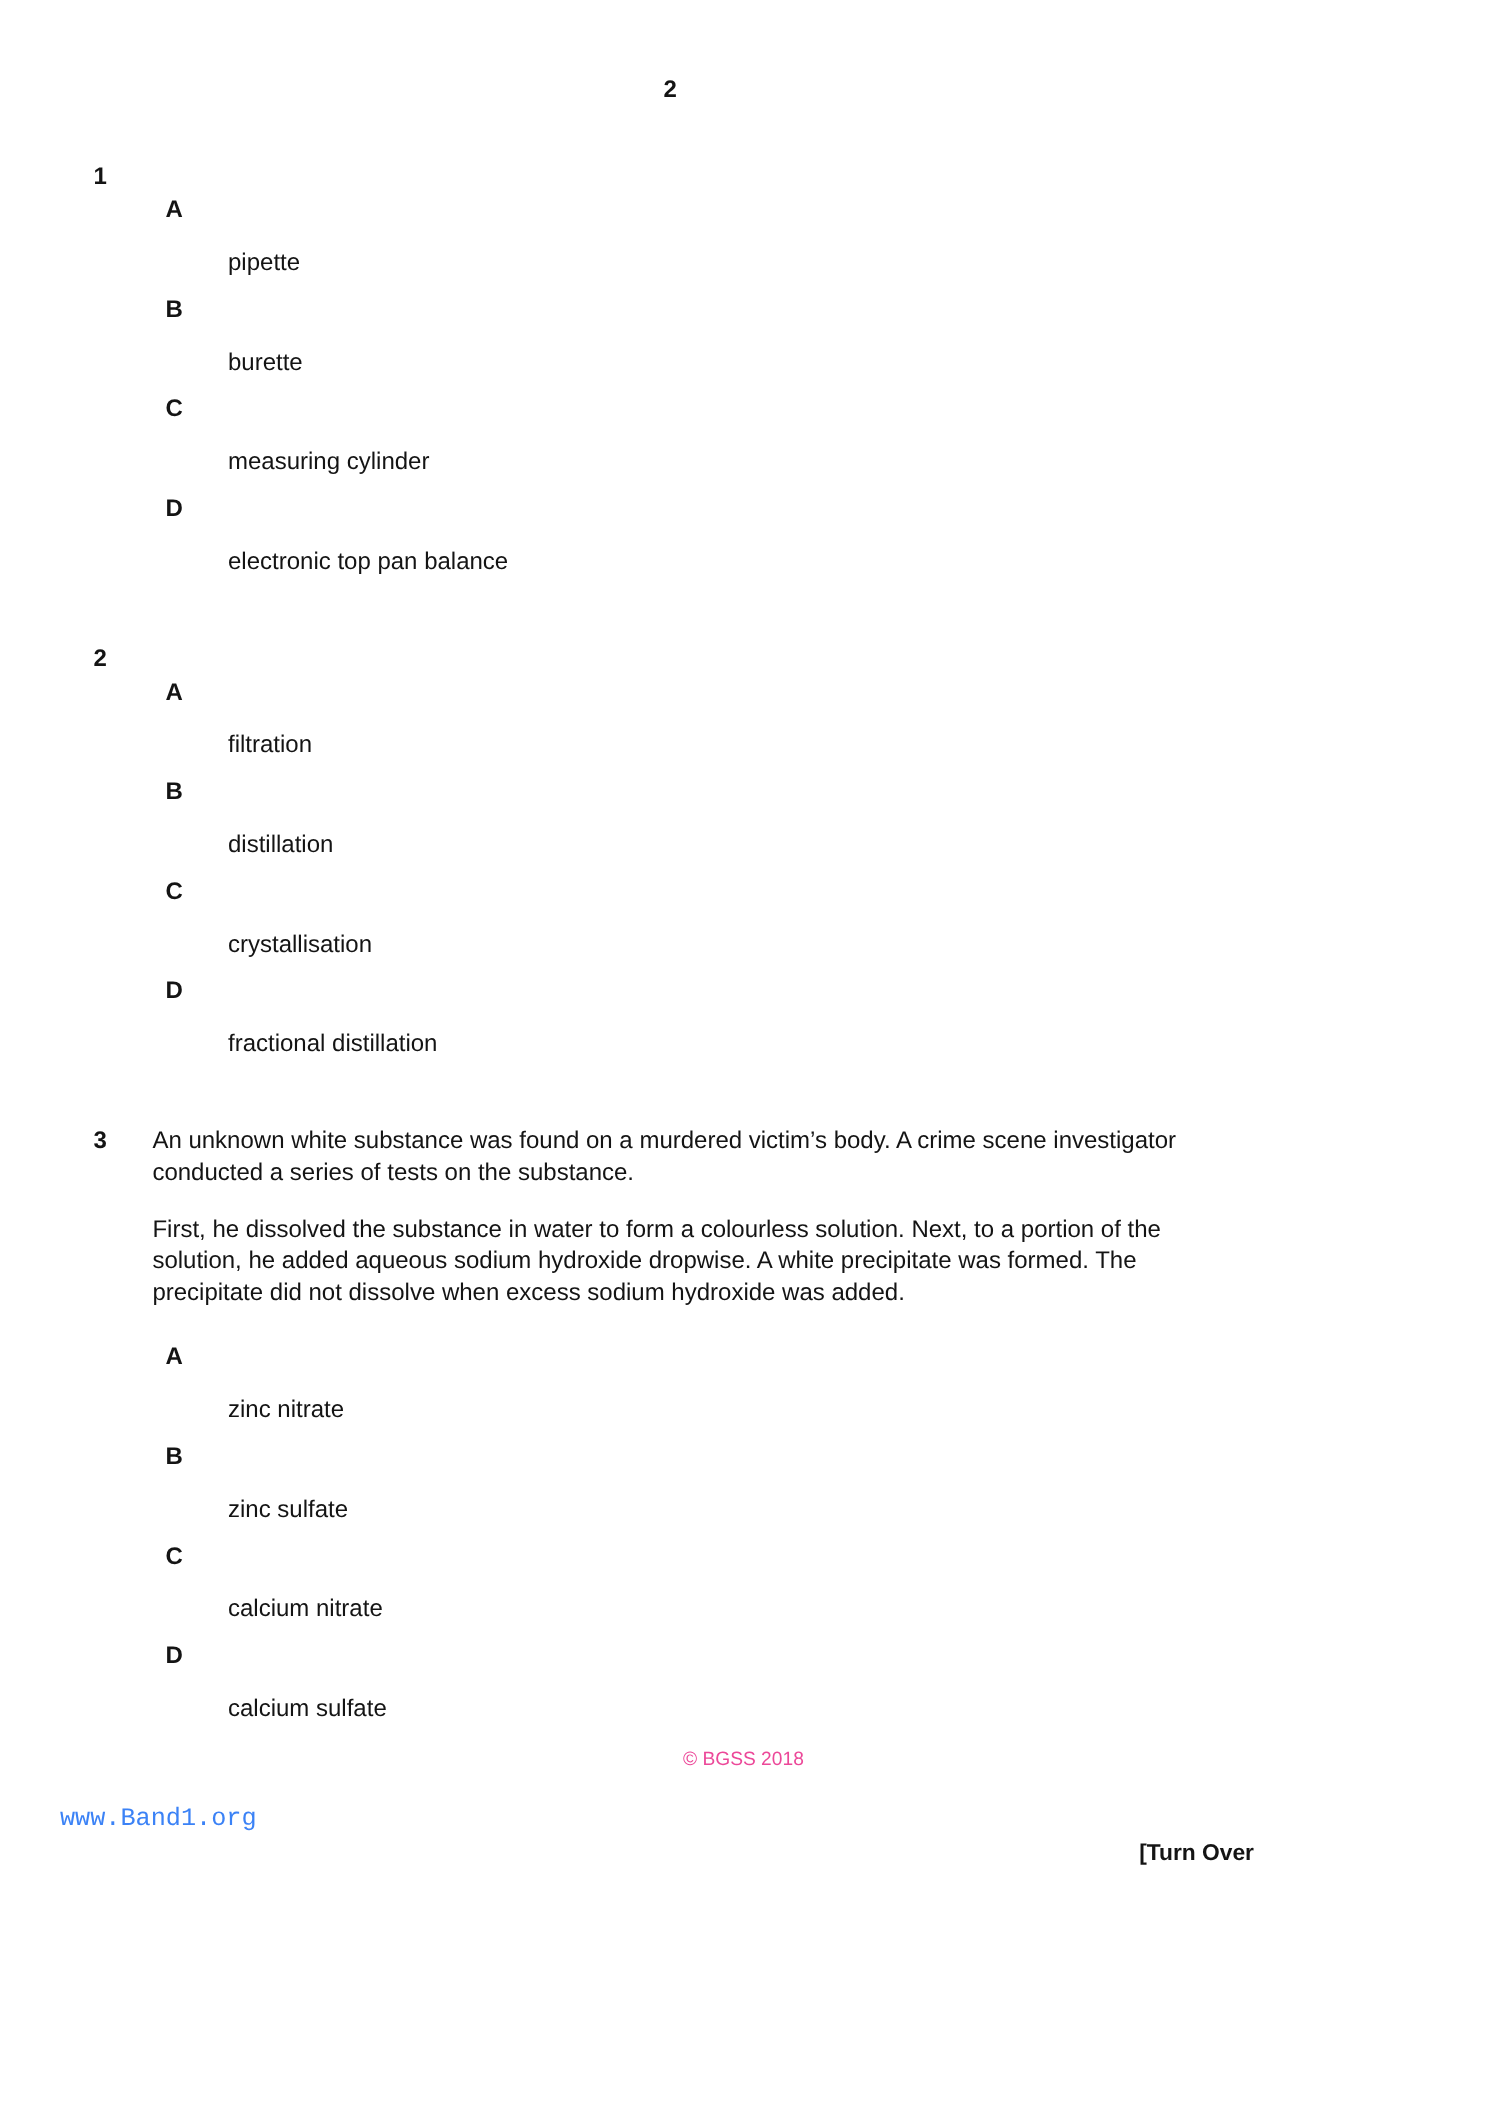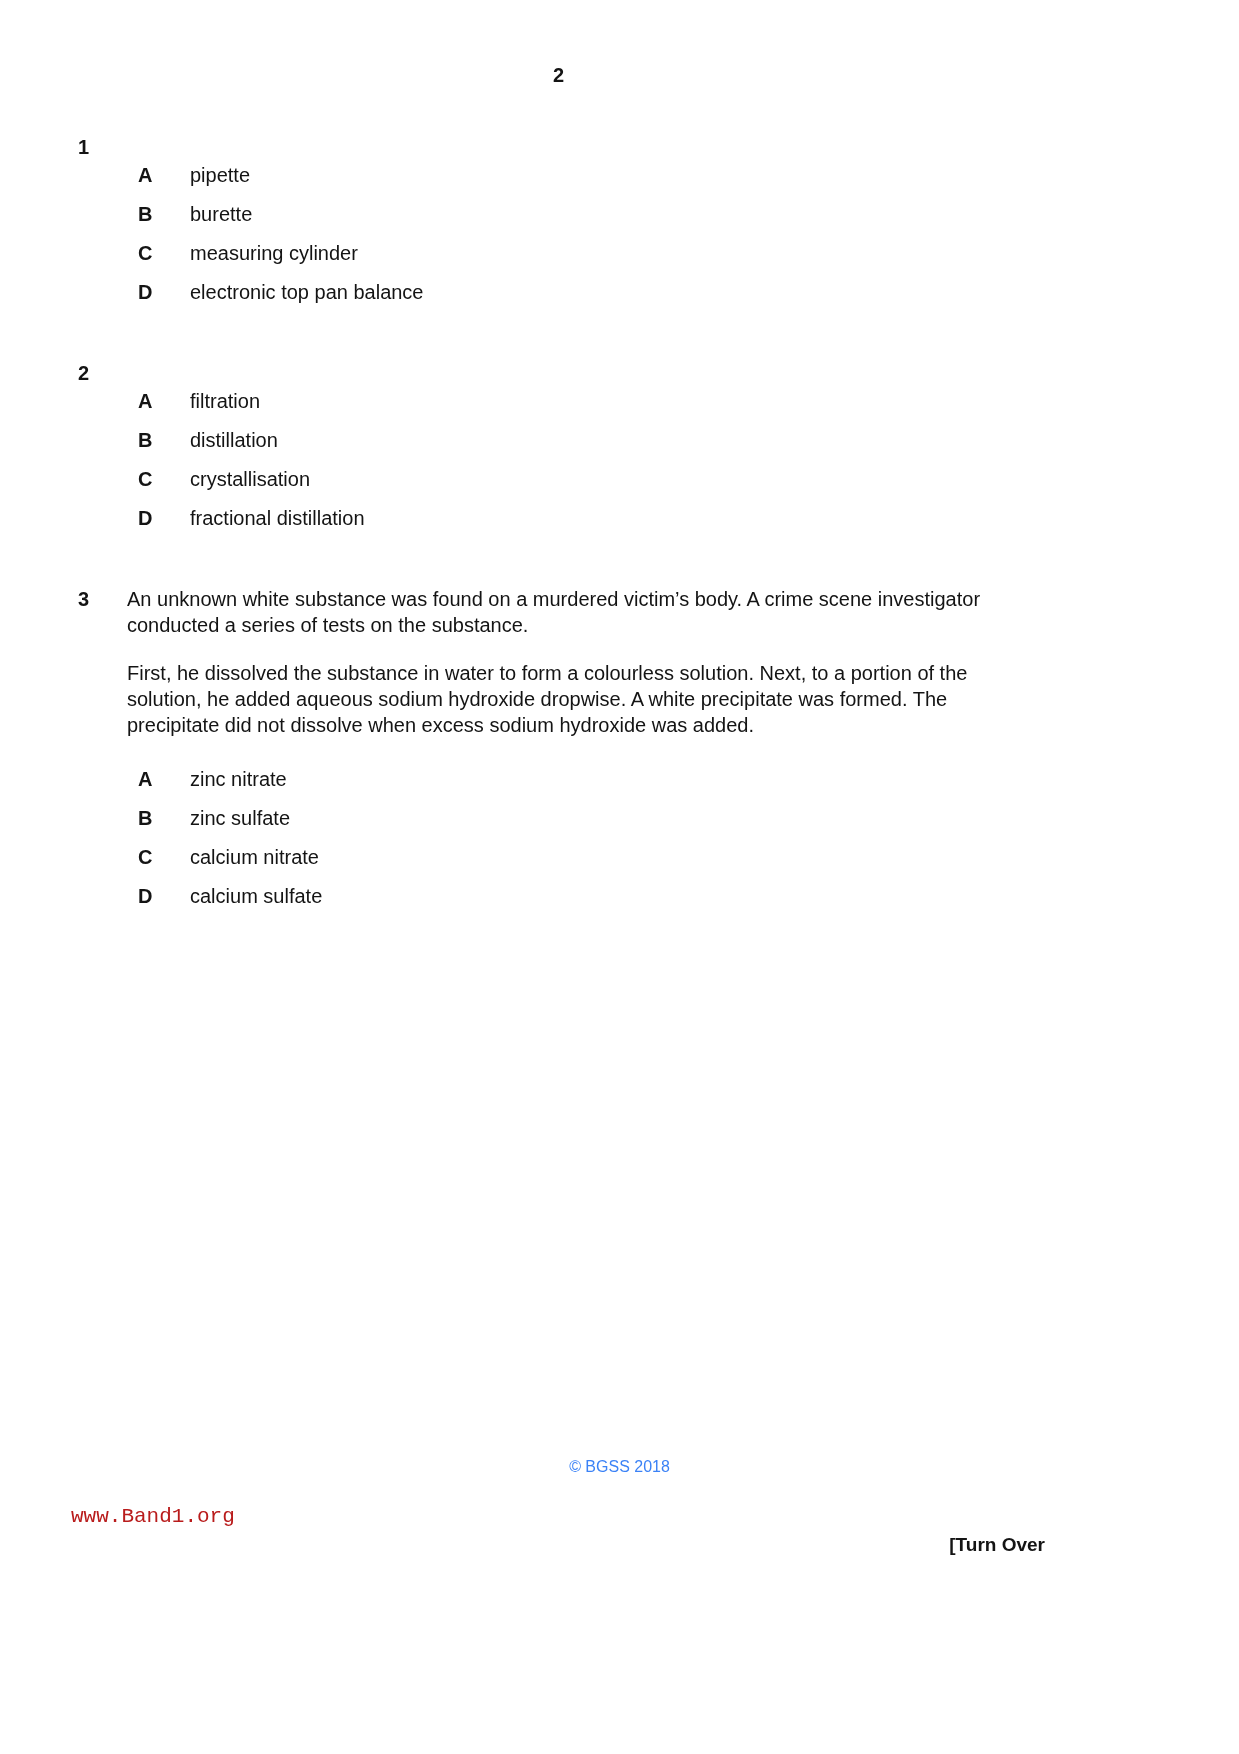--- a/index.html
+++ b/index.html
@@ -22,44 +22,43 @@
     line-height: 26px;
     margin-bottom: 46px;
   }
   .question { display: flex; margin-bottom: 42px; }
   .q-num { width: 49px; font-weight: bold; flex-shrink: 0; line-height: 26px; }
   .q-body { flex: 1; line-height: 26px; }
   .para { margin-bottom: 22px; }
   .options { margin-top: 28px; margin-left: 11px; }
   .option { display: flex; margin-bottom: 13px; }
   .opt-letter { width: 52px; font-weight: bold; flex-shrink: 0; }
-  .opt-text { flex: 1; }
+  .opt-text { flex: 1; margin-top: 44px; }
   .footer-copyright {
     position: absolute;
     left: 0; right: 0;
     top: 1458px;
     text-align: center;
     font-size: 16px;
-    color: #3b82f6;
+    color: #ec4899;
   }
   .turn-over {
     position: absolute;
     right: 194px;
     top: 1534px;
     font-weight: bold;
     font-size: 19px;
   }
   .watermark {
     position: absolute;
     left: 50px;
     top: 1505px;
     font-family: "Liberation Mono", "DejaVu Sans Mono", monospace;
     font-size: 21px;
-    color: #b91c1c;
-    margin-left: 21px;
+    color: #3b82f6;
   }
 </style>
 </head>
 <body>
 
 <div class="page">
   <div class="content">
 
     <div class="page-number">2</div>
 

